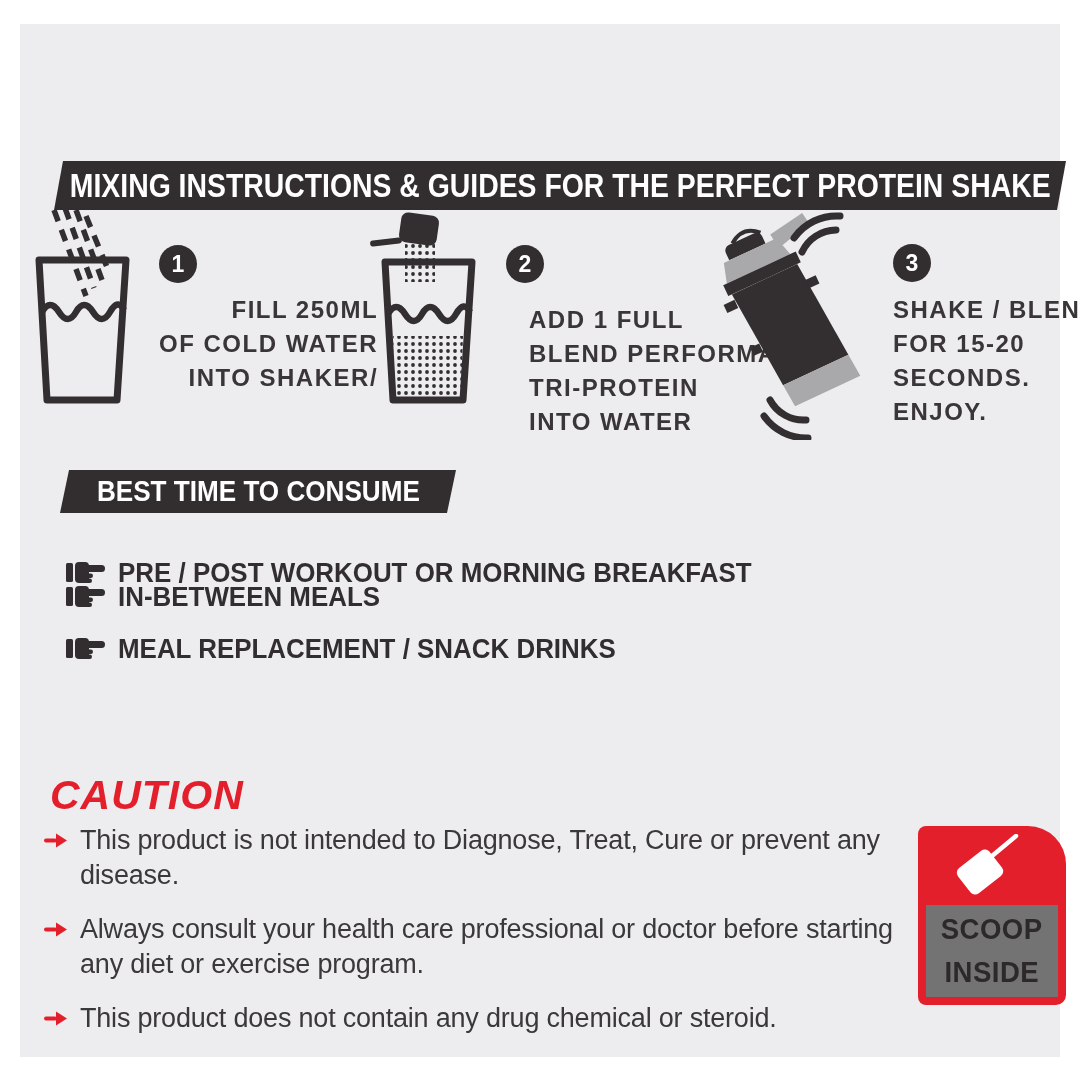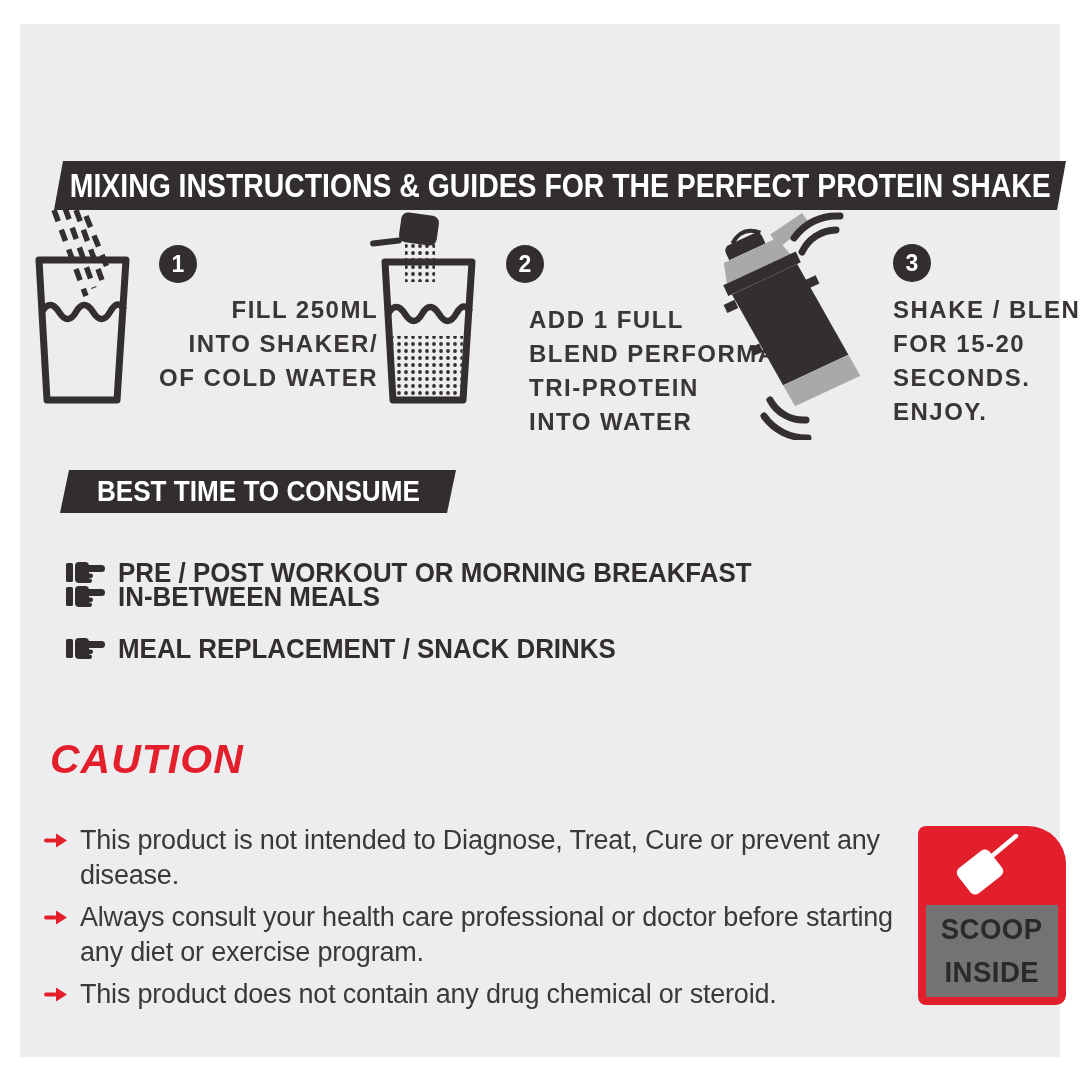--- a/index.html
+++ b/index.html
@@ -43,27 +43,27 @@
   .bt-row{
     position:absolute;left:46px;display:flex;align-items:center;height:34px;
   }
   .bt-row .hand{width:40px;height:32px;margin-right:12px;flex:0 0 auto;}
   .bt-text{
     color:#322d2e;font-size:27px;font-weight:bold;white-space:nowrap;
     transform:scaleX(0.96);transform-origin:left center;letter-spacing:0;
   }
   
   .caution-title{
-    position:absolute;left:30px;top:712px;
+    position:absolute;left:30px;top:748px;
     color:#e41f2c;font-size:41px;font-weight:bold;font-style:italic;
     letter-spacing:1px;
   }
   .caution-list{
     position:absolute;left:24px;top:799px;width:865px;
-    display:flex;flex-direction:column;gap:7px;
+    display:flex;flex-direction:column;gap:19px;
   }
   .caution-item{display:flex;align-items:flex-start;}
   .caution-item .arrow{width:24px;height:17px;flex:0 0 auto;margin-top:9px;margin-right:12px;}
   .caution-text{
     color:#3b3839;font-size:27px;line-height:35px;letter-spacing:-0.2px;
   }
   
   .scoop-badge{
     position:absolute;left:898px;top:802px;width:148px;height:179px;
     background:#e41f2c;border-radius:8px 38px 10px 8px;
@@ -97,22 +97,22 @@
         <line x1="46" y1="2" x2="72" y2="72"></line>
         <line x1="56" y1="8" x2="79" y2="64"></line>
       </g>
     </g>
   </svg>
   <div class="step-badge" style="left:139px;top:221px;">
     <span>1</span>
   </div>
   <div class="step-lines" style="left:139px;top:269px;text-align:right;">
     <div>FILL 250ML</div>
+    <div>OF COLD WATER</div>
     <div>INTO SHAKER/</div>
-    <div>OF COLD WATER</div>
   </div>
 
   <svg class="step-icon" style="left:348px;top:184px;" width="122" height="200" viewBox="0 0 122 200">
     <defs>
       <pattern id="dots" width="7" height="7" patternUnits="userSpaceOnUse">
         <circle cx="3" cy="3" r="1.9" fill="#332e2f"></circle>
       </pattern>
     </defs>
     <rect x="32" y="6" width="38" height="30" rx="7" transform="rotate(8 51 21)" fill="#332e2f"></rect>
     <rect x="2" y="31" width="32" height="6" rx="3" transform="rotate(-7 18 34)" fill="#332e2f"></rect>

